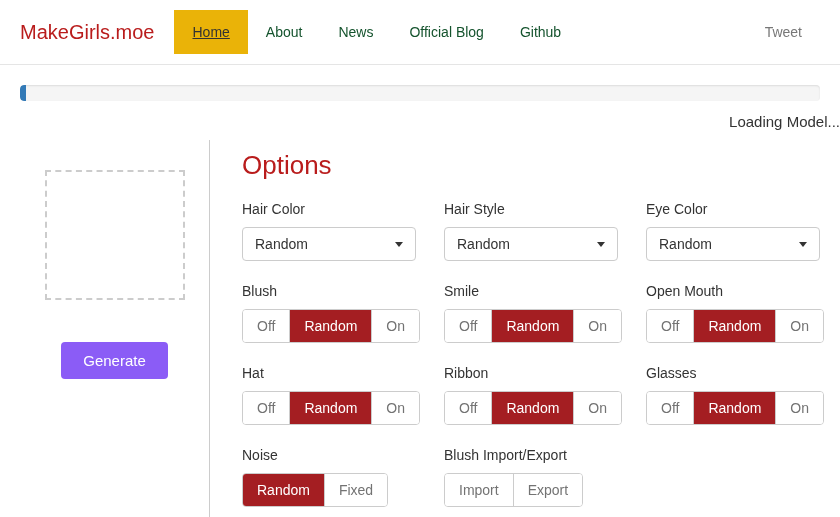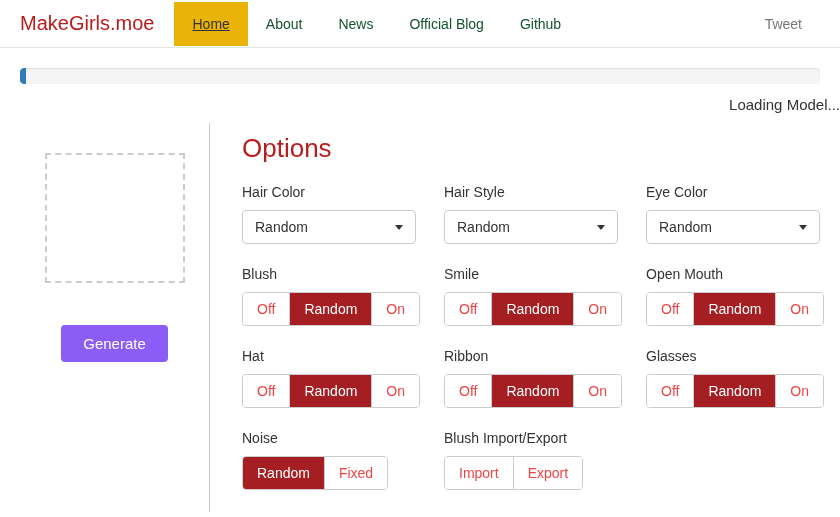--- a/index.html
+++ b/index.html
@@ -1,17 +1,17 @@
 <!DOCTYPE html>
 <html><head>
 <meta charset="utf-8">
 <style>
 * { box-sizing: border-box; margin: 0; padding: 0; }
 body { font-family: "Segoe UI", Arial, sans-serif; font-size: 14px; color: #333; background: #fff; }
-.navbar { display: flex; align-items: center; height: 48px; border-bottom: 1px solid #e5e5e5; padding: 0 20px; }
+.navbar { display: flex; align-items: center; height: 65px; border-bottom: 1px solid #e5e5e5; padding: 0 20px; }
 .brand { font-size: 20px; color: #b91c1c; font-weight: 400; margin-right: 20px; }
 .nav-item { padding: 14px 18px; color: #14532d; cursor: pointer; }
 .nav-item.active { background: #eab308; color: #333; text-decoration: underline; }
 .nav-spacer { flex: 1; }
 .nav-right { padding: 14px 18px; color: #777; cursor: pointer; }
 .progress-wrap { padding: 20px 20px 6px 20px; }
 .progress { height: 16px; background: #f5f5f5; border-radius: 4px; box-shadow: inset 0 1px 2px rgba(0,0,0,.1); overflow: hidden; }
 .progress-bar { width: 6px; height: 100%; background: #337ab7; border-radius: 4px 0 0 4px; }
 .loading-text { text-align: right; font-size: 15px; padding: 6px 0 10px; }
 .content { display: flex; padding: 0 20px 20px; }
@@ -20,21 +20,21 @@
 .gen-btn { margin-top: 42px; background: #8b5cf6; color: #fff; border: none; padding: 10px 22px; font-size: 15px; border-radius: 4px; cursor: pointer; }
 .divider { width: 1px; background: #ccc; margin: 0 6px 0 0; }
 .right-col { flex: 1; padding-left: 26px; padding-top: 10px; }
 .options-title { font-size: 26px; color: #b91c1c; font-weight: 400; margin-bottom: 20px; }
 .row { display: flex; margin-bottom: 22px; gap: 28px; }
 .group { width: 174px; }
 .label { font-size: 14px; margin-bottom: 10px; color: #333; }
 .dropdown { display: flex; align-items: center; justify-content: space-between; border: 1px solid #ccc; border-radius: 4px; padding: 8px 12px; cursor: pointer; background: #fff; }
 .caret { width: 0; height: 0; border-left: 4px solid transparent; border-right: 4px solid transparent; border-top: 5px solid #333; }
 .btn-group { display: inline-flex; border: 1px solid #ccc; border-radius: 4px; overflow: hidden; }
-.btn-group button { border: none; background: #fff; padding: 8px 14px; font-size: 14px; cursor: pointer; color: #ef4444; }
+.btn-group button { border: none; background: #fff; padding: 8px 14px; font-size: 14px; cursor: pointer; color: #737373; }
 .btn-group button + button { border-left: 1px solid #ccc; }
 .btn-group button.sel { background: #a41e22; color: #fff; }
 </style>
 </head>
 <body>
 
 <div class="navbar">
   <div class="brand">MakeGirls.moe</div>
   <div class="nav-item active">Home</div>
   <div class="nav-item">About</div>

